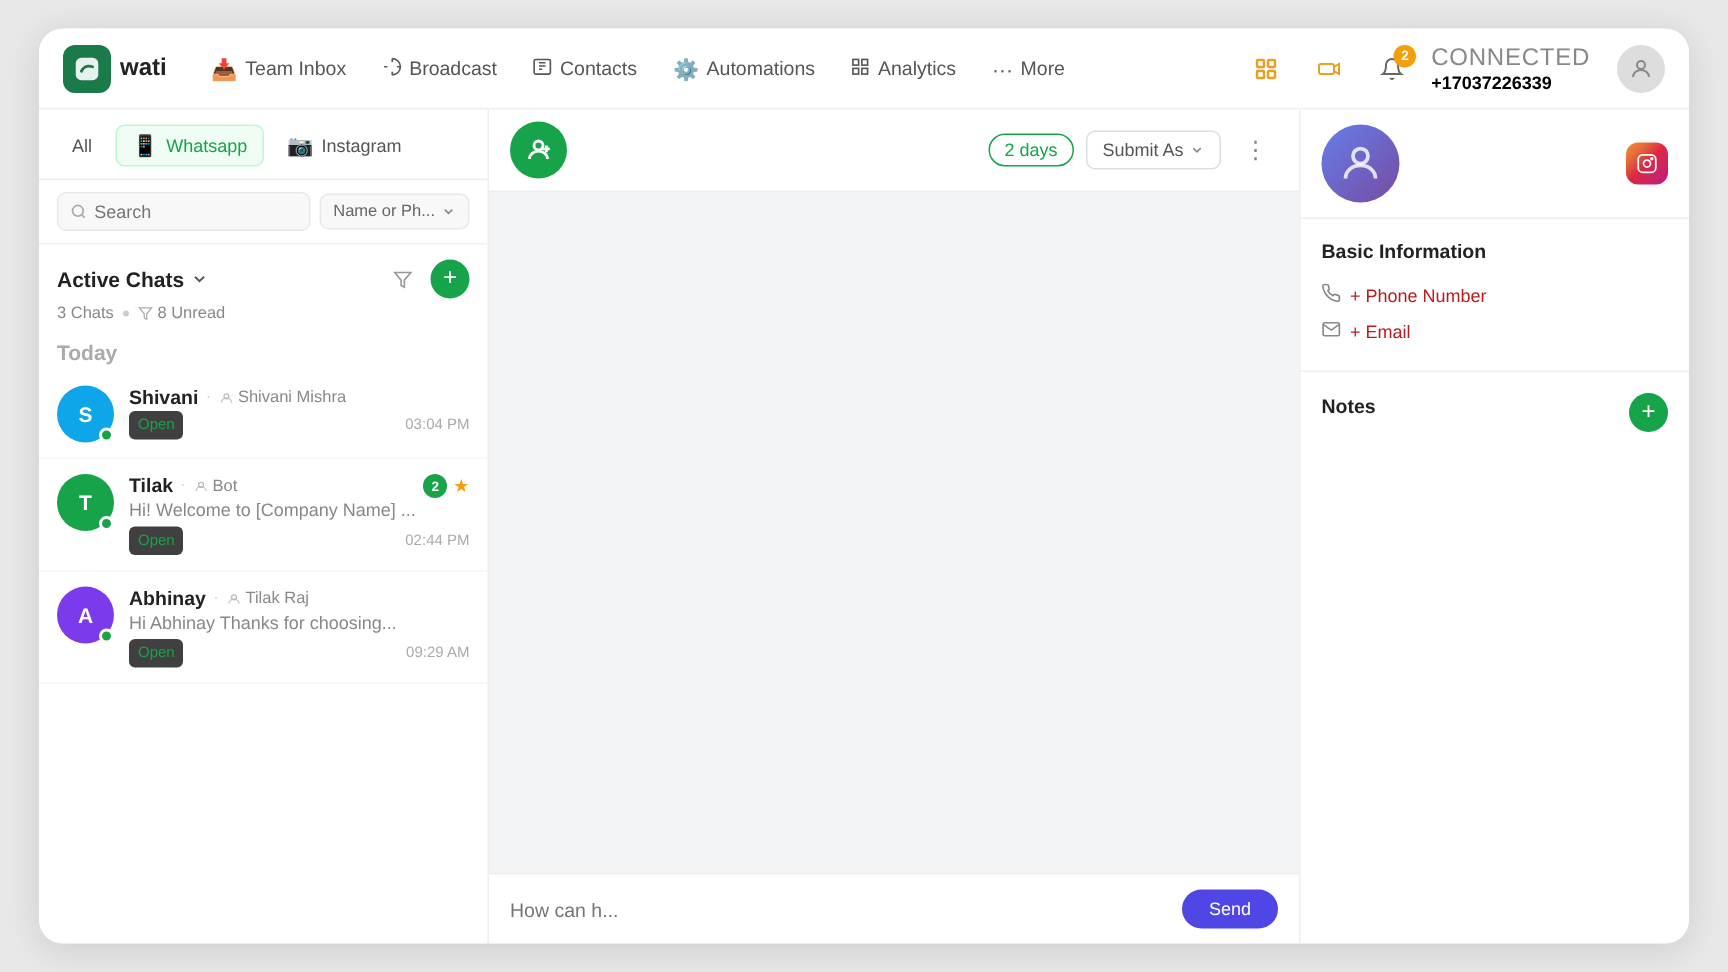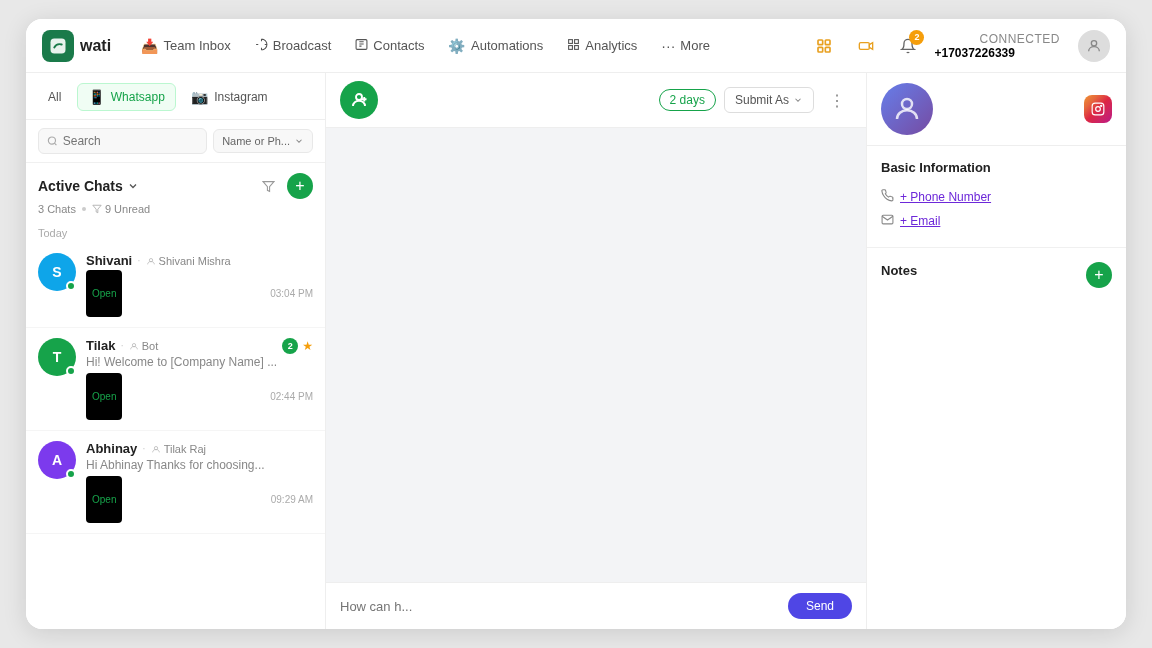--- a/index.html
+++ b/index.html
@@ -105,26 +105,25 @@
       justify-content: center;
       font-weight: 700;
     }
     .connected-info {
       display: flex;
       flex-direction: column;
       align-items: flex-start;
       margin-right: 8px;
     }
     .connected-label {
-      font-size: 12px;
+      font-size: 16px;
       color: #888;
       font-weight: 500;
       text-transform: uppercase;
       letter-spacing: 0.5px;
-      margin-left: 45px;
     }
     .connected-number {
       font-size: 12px;
       color: #000000;
       font-weight: 600;
     }
     .user-avatar-nav {
       width: 32px;
       height: 32px;
       border-radius: 50%;
@@ -277,23 +276,23 @@
       display: flex;
       align-items: center;
       justify-content: center;
       cursor: pointer;
       color: white;
       font-size: 16px;
       font-weight: 300;
     }
     .today-label {
       padding: 4px 12px;
-      font-size: 11px;
+      font-size: 14px;
       color: #aaa;
-      font-weight: 400;
+      font-weight: 700;
     }
     .chat-list {
       flex: 1;
       overflow-y: auto;
     }
     .chat-item {
       display: flex;
       align-items: flex-start;
       padding: 10px 12px;
       gap: 10px;
@@ -350,24 +349,24 @@
       overflow: hidden;
       text-overflow: ellipsis;
       margin-bottom: 4px;
     }
     .chat-footer-row {
       display: flex;
       align-items: center;
       gap: 6px;
     }
     .open-badge {
-      background: #000000;
+      background: #404040;
       color: #16a34a;
       border-radius: 4px;
-      padding: 18px 6px;
+      padding: 4px 6px;
       font-size: 10px;
       font-weight: 500;
     }
     .chat-time {
       font-size: 10px;
       color: #aaa;
       margin-left: auto;
     }
     .chat-badges {
       position: absolute;
@@ -522,21 +521,21 @@
     .info-row {
       display: flex;
       align-items: center;
       gap: 6px;
       padding: 4px 0;
       color: #555;
       font-size: 12px;
       cursor: pointer;
     }
     .info-icon { font-size: 13px; color: #888; }
-    .add-link { color: #6d28d9; font-size: 12px; text-decoration: underline; }
+    .add-link { color: #b91c1c; font-size: 12px; }
     .tags-section { padding: 14px; border-bottom: 1px solid #f0f0f0; }
     .tag-add {
       display: flex;
       align-items: center;
       gap: 5px;
       color: #aaa;
       font-size: 12px;
       cursor: pointer;
       padding: 4px 0;
     }
@@ -723,21 +722,21 @@
           <div class="add-btn">+</div>
         </div>
       </div>
       <div class="chats-meta">
         <span>3 Chats</span>
         <span class="dot-sep"></span>
         <div class="unread-badge">
           <svg width="10" height="10" viewBox="0 0 24 24" fill="none" stroke="#aaa" stroke-width="2">
               <polygon points="22 3 2 3 10 12.46 10 19 14 21 14 12.46 22 3"></polygon>
             </svg>
-          <span>9 Unread</span>
+          <span>8 Unread</span>
         </div>
       </div>
       <div class="today-label">Today</div>
 
       <div class="chat-list">
 
         <div class="chat-item">
           <div class="chat-avatar" style="background:#0ea5e9">
             S
             <div class="status-dot"></div>

